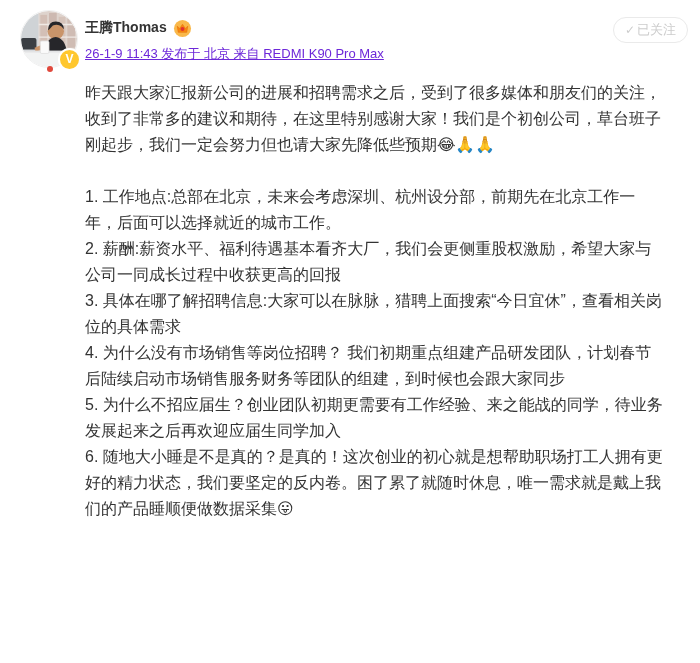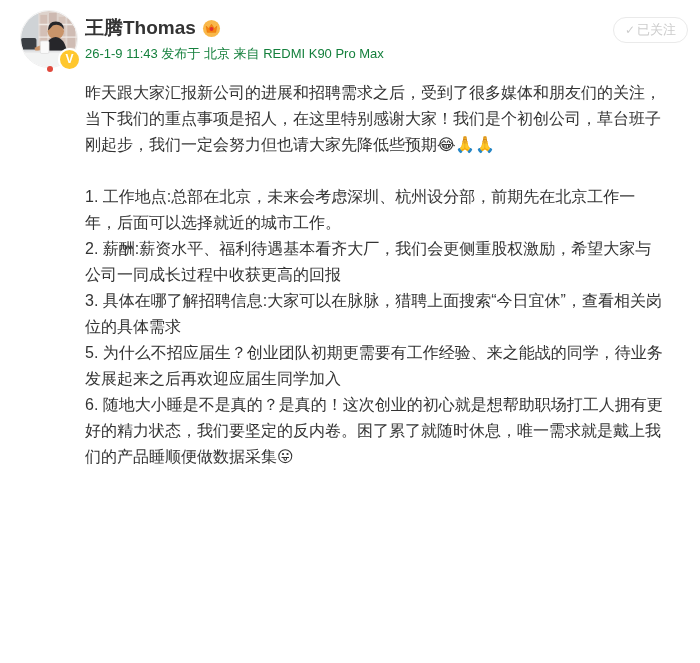--- a/index.html
+++ b/index.html
@@ -49,33 +49,34 @@
   }
   .author-line {
     position: absolute;
     left: 85px; top: 16px;
     height: 24px;
     display: flex;
     align-items: center;
     gap: 6px;
   }
   .author-name {
-    font-size: 19px;
+    font-size: 14px;
     font-weight: bold;
     color: #333333;
     cursor: pointer;
     white-space: nowrap;
   }
   .crown-icon { display: inline-flex; width: 19px; height: 19px; }
   .meta {
     position: absolute;
     left: 85px; top: 45px;
     font-size: 13px;
-    color: #15803d;
+    color: #6d28d9;
     white-space: nowrap;
+    text-decoration: underline;
   }
   .follow-btn {
     position: absolute;
     left: 613px; top: 17px;
     height: 26px;
     padding: 0 11px;
     background: #ffffff;
     border: 1px solid #eaeaea;
     border-radius: 14px;
     color: #cccccc;
@@ -157,24 +158,25 @@
 
   <div class="meta">26-1-9 11:43 发布于 北京 来自 REDMI K90 Pro Max</div>
 
   <button class="follow-btn">
     <span class="check">✓</span>
     <span>已关注</span>
   </button>
 
   <div class="content">
     <div class="block">
-      <p>昨天跟大家汇报新公司的进展和招聘需求之后，受到了很多媒体和朋友们的关注，当下我们的重点事项是招人，在这里特别感谢大家！我们是个初创公司，草台班子刚起步，我们一定会努力但也请大家先降低些预期😂🙏🙏</p>
+      <p>昨天跟大家汇报新公司的进展和招聘需求之后，受到了很多媒体和朋友们的关注，收到了非常多的建议和期待，在这里特别感谢大家！我们是个初创公司，草台班子刚起步，我们一定会努力但也请大家先降低些预期😂🙏🙏</p>
     </div>
     <div class="block">
       <p>1. 工作地点:总部在北京，未来会考虑深圳、杭州设分部，前期先在北京工作一年，后面可以选择就近的城市工作。</p>
       <p>2. 薪酬:薪资水平、福利待遇基本看齐大厂，我们会更侧重股权激励，希望大家与公司一同成长过程中收获更高的回报</p>
       <p>3. 具体在哪了解招聘信息:大家可以在脉脉，猎聘上面搜索“今日宜休”，查看相关岗位的具体需求</p>
+      <p>4. 为什么没有市场销售等岗位招聘？ 我们初期重点组建产品研发团队，计划春节后陆续启动市场销售服务财务等团队的组建，到时候也会跟大家同步</p>
       <p>5. 为什么不招应届生？创业团队初期更需要有工作经验、来之能战的同学，待业务发展起来之后再欢迎应届生同学加入</p>
       <p>6. 随地大小睡是不是真的？是真的！这次创业的初心就是想帮助职场打工人拥有更好的精力状态，我们要坚定的反内卷。困了累了就随时休息，唯一需求就是戴上我们的产品睡顺便做数据采集😛</p>
     </div>
   </div>
 
 </div>
 
 </body></html>

